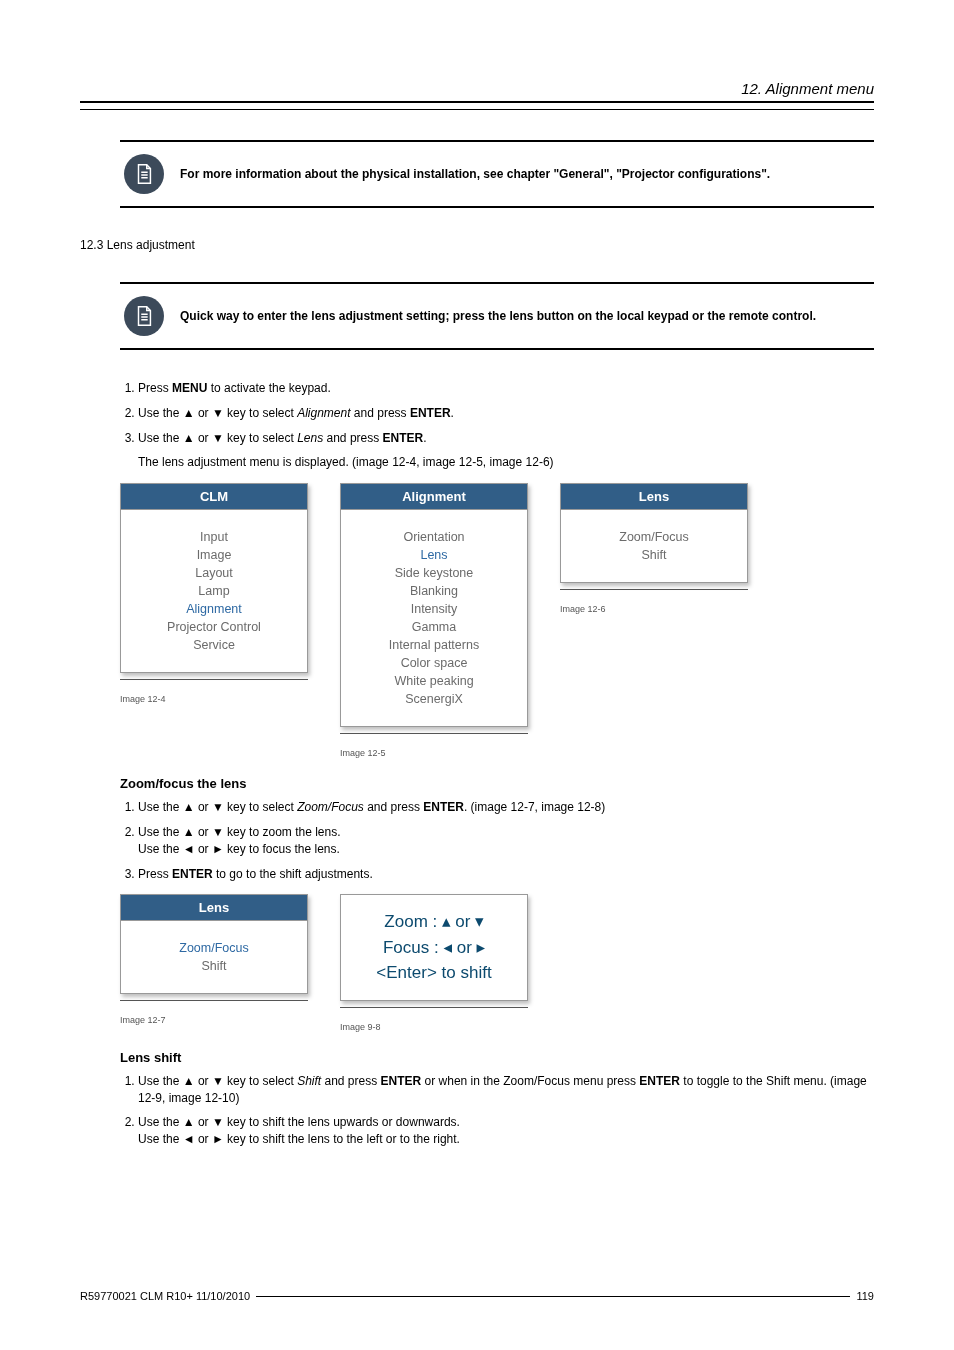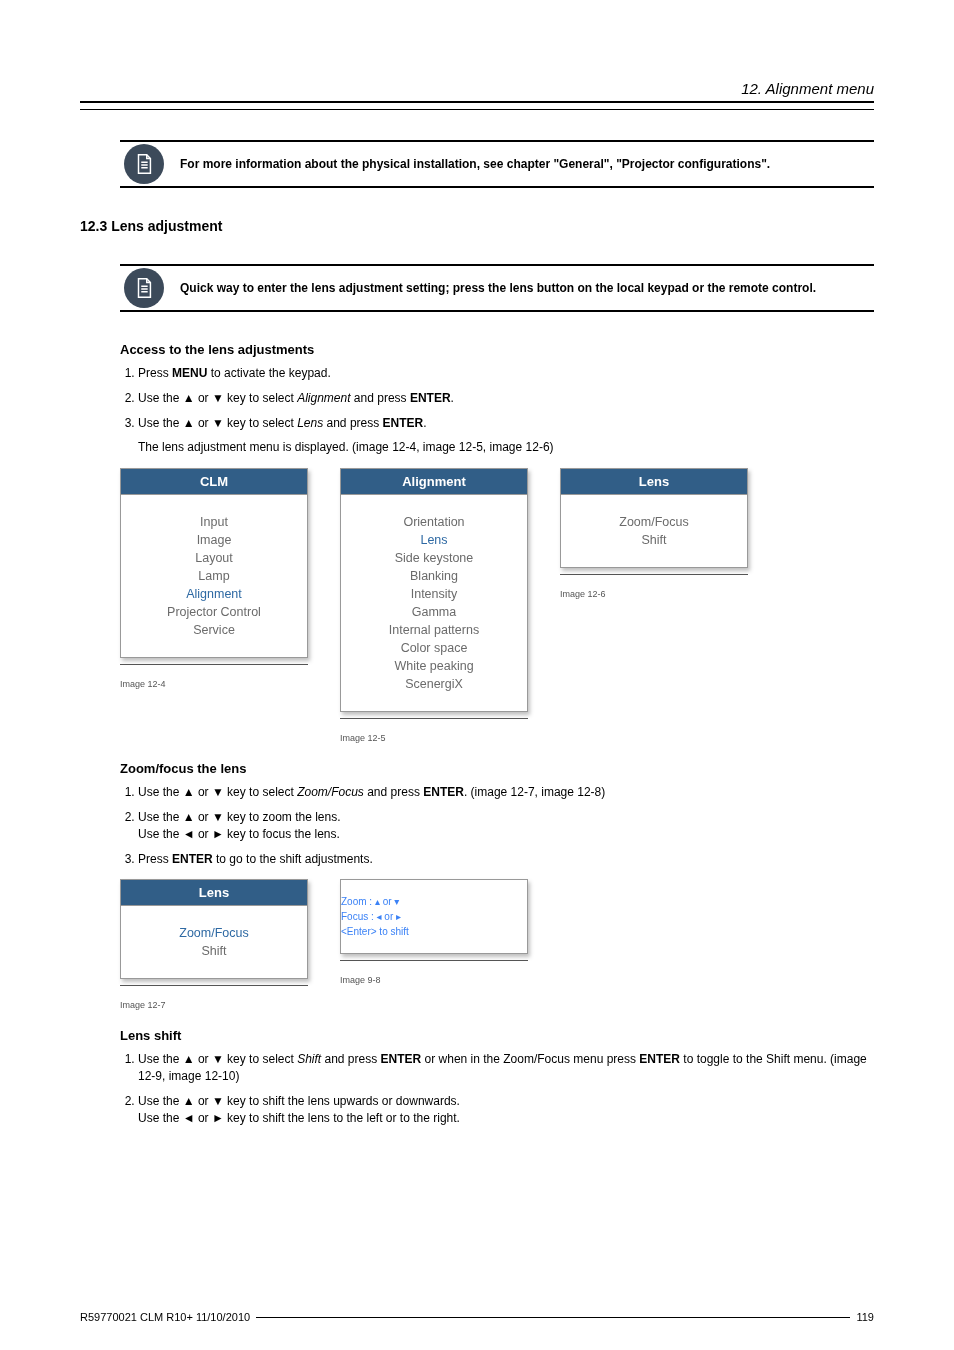--- a/index.html
+++ b/index.html
@@ -27,21 +27,21 @@
     font-size: 15px;
     margin-bottom: 4px;
   }
   .header-rule {
     border-top: 1px solid #000;
     margin-top: 2px;
   }
   .callout {
     border-top: 2px solid #000;
     border-bottom: 2px solid #000;
-    padding: 2px 4px;
+    padding: 12px 4px;
     margin: 30px 0 30px 40px;
     display:flex;
     align-items:center;
     gap:16px;
   }
   .callout-icon {
     width:40px;
     height:40px;
     border-radius:50%;
     background:#3c4a5a;
@@ -49,22 +49,22 @@
     align-items:center;
     justify-content:center;
     flex-shrink:0;
   }
   .callout-icon svg { width:22px; height:22px; }
   .callout-text {
     font-weight:bold;
     font-size:12px;
   }
   h2.section {
-    font-size:14px;
-    font-weight:bold;
+    font-size:12px;
+    font-weight:normal;
     margin: 30px 0 10px 0;
   }
   h3.subsection {
     font-size:13px;
     font-weight:bold;
     margin: 18px 0 8px 40px;
   }
   ol.steps {
     margin: 4px 0 8px 40px;
     padding-left: 18px;
@@ -112,27 +112,28 @@
   .img-label {
     font-size:9px;
     color:#555;
     border-top:1px solid #555;
     display:inline-block;
     margin-top:6px;
     padding-top:14px;
   }
   .zoom-content {
     padding: 14px 0;
-    color:#3b82f6;
-    font-size:10px;
+    text-align:center;
+    color:#0c4a6e;
+    font-size:17px;
     line-height:1.5;
   }
   .footer {
     position:absolute;
-    bottom:27px;
+    bottom:48px;
     left:80px;
     right:80px;
     display:flex;
     justify-content:space-between;
     align-items:center;
     font-size:11px;
   }
   .footer-rule {
     flex:1;
     border-top:1px solid #000;
@@ -166,21 +167,20 @@
     <div class="callout-icon">
       <svg viewBox="0 0 24 24" fill="none" stroke="#fff" stroke-width="1.6">
         <path d="M6 2h9l4 4v16H6z"></path>
         <path d="M15 2v4h4"></path>
         <path d="M9 10h7M9 13h7M9 16h7"></path>
       </svg>
     </div>
     <div class="callout-text">Quick way to enter the lens adjustment setting; press the lens button on the local keypad or the remote control.</div>
   </div>
 
-  <h3 class="subsection">Access to the lens adjustments</h3>
   <ol class="steps">
     <li><span>Press </span><b>MENU</b><span> to activate the keypad.</span></li>
     <li><span>Use the ▲ or ▼ key to select </span><i>Alignment</i><span> and press </span><b>ENTER</b><span>.</span></li>
     <li><span>Use the ▲ or ▼ key to select </span><i>Lens</i><span> and press </span><b>ENTER</b><span>.</span>
       <div style="margin-top:8px;">The lens adjustment menu is displayed. (image 12-4, image 12-5, image 12-6)</div>
     </li>
   </ol>
 
   <div class="menu-row">
     <div class="menu-col">

